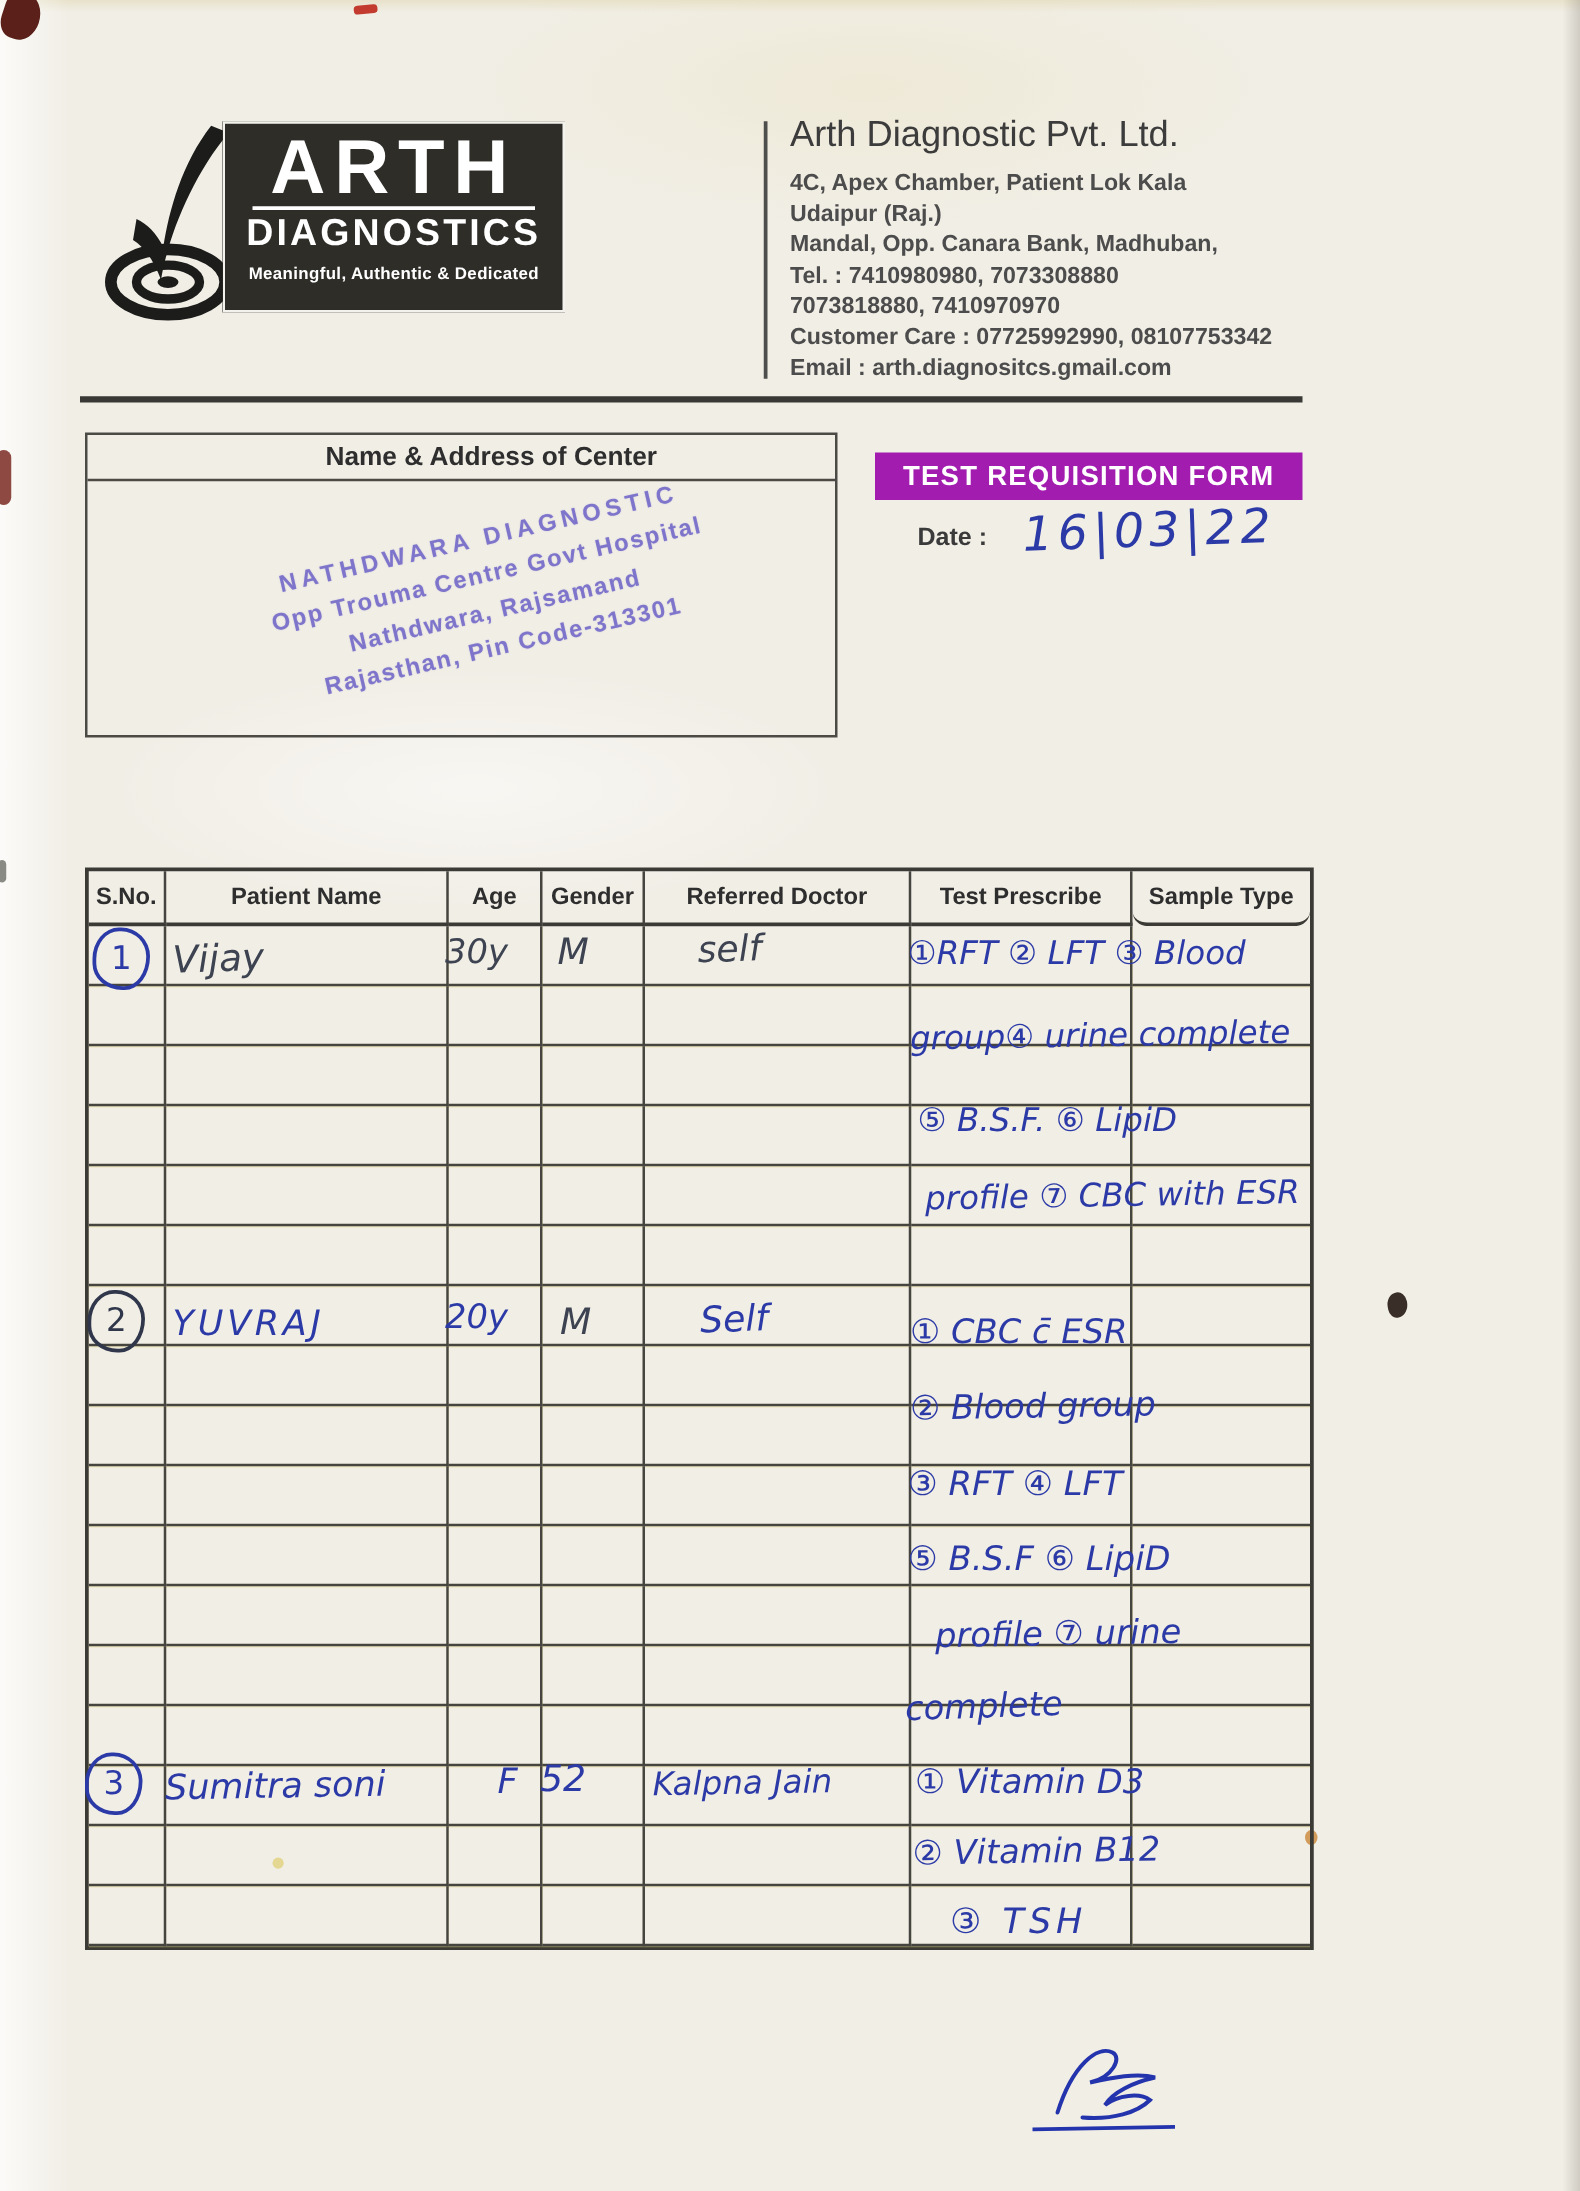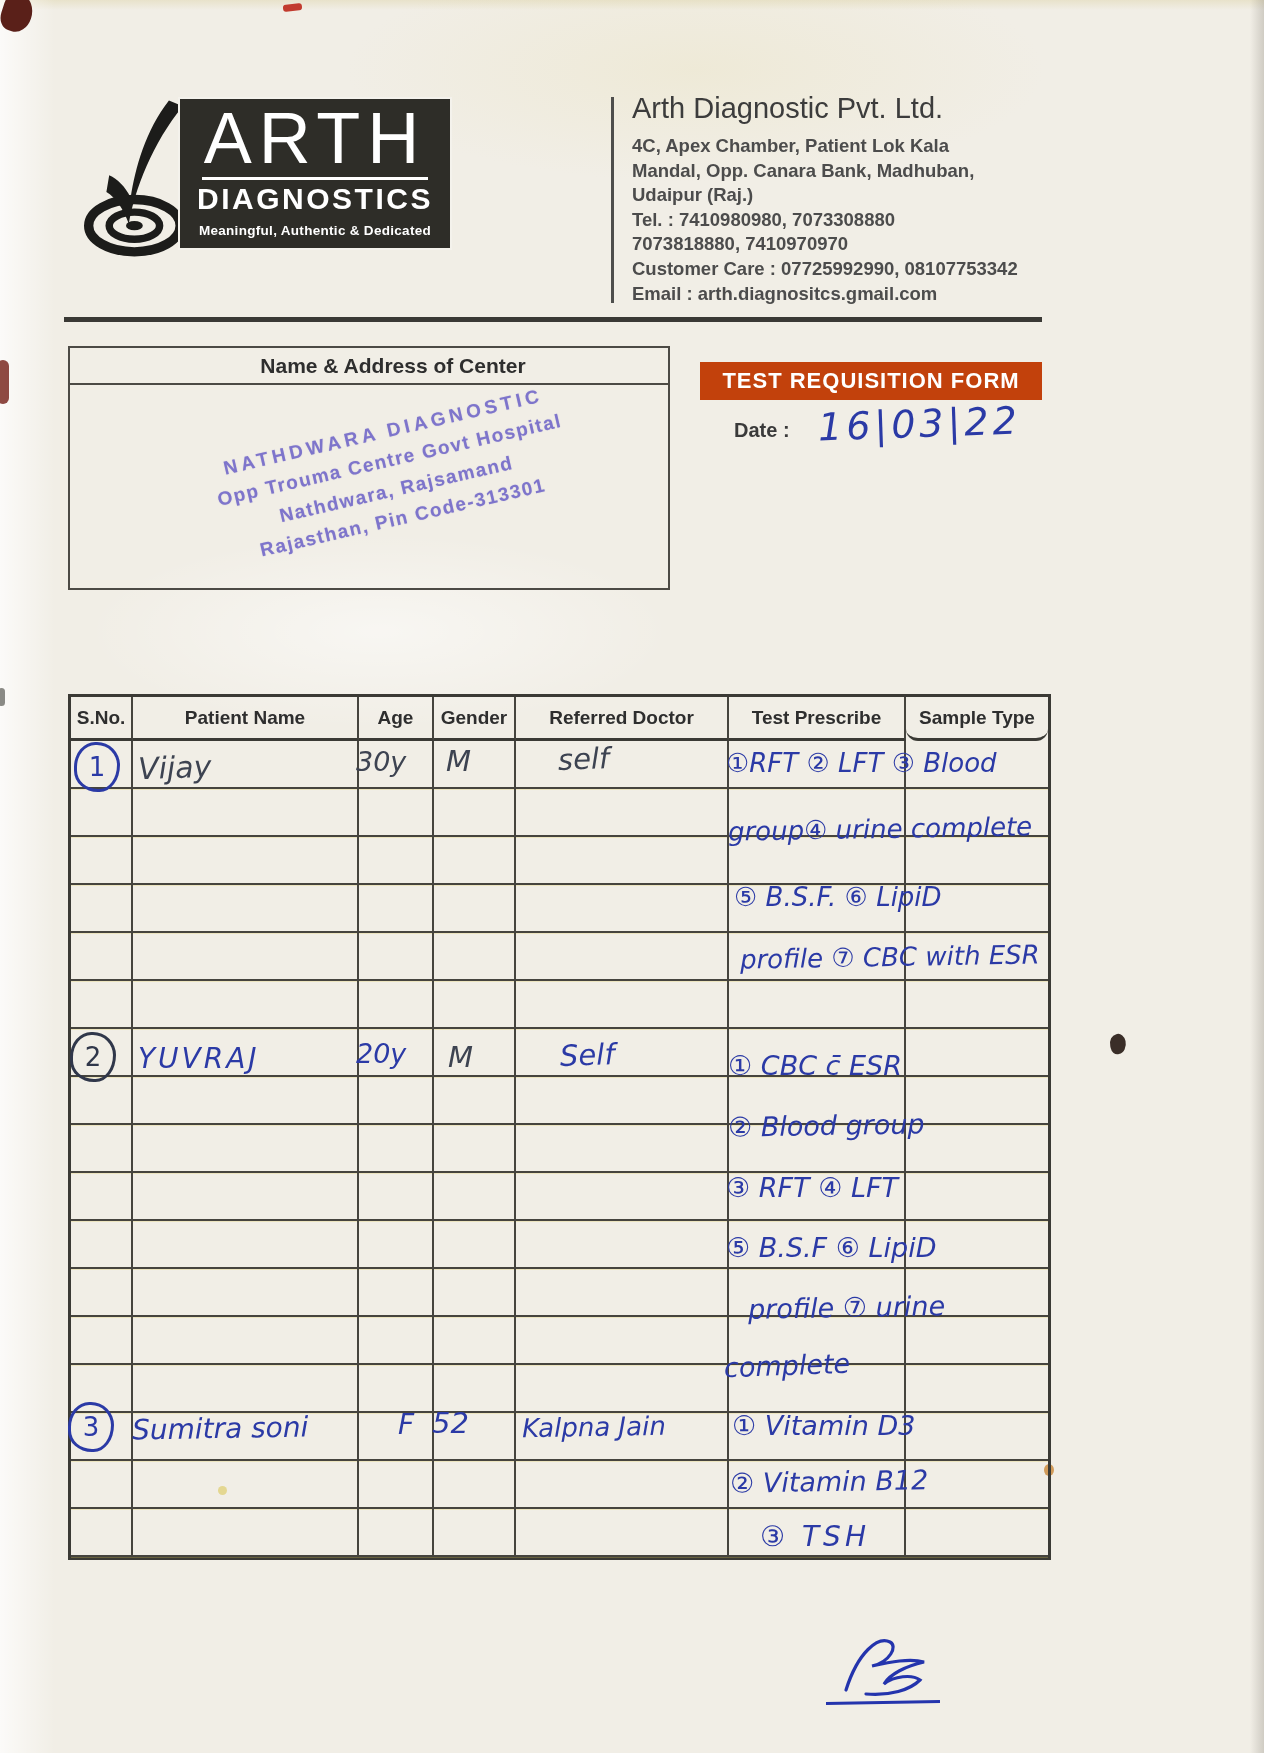--- a/index.html
+++ b/index.html
@@ -12,40 +12,40 @@
       linear-gradient(270deg,rgba(120,115,105,.28) 0,rgba(120,115,105,0) 14px),
       linear-gradient(180deg,rgba(205,190,120,.25) 0,rgba(205,190,120,0) 10px),
       radial-gradient(420px 140px at 30% 36%,rgba(255,255,255,.5),rgba(255,255,255,0) 70%),
       radial-gradient(500px 160px at 55% 4%,rgba(230,220,170,.25),rgba(230,220,170,0) 70%);
   }
   .artifact{position:absolute;pointer-events:none;}
 
   
   .logo-box{position:absolute;left:178px;top:97px;width:274px;height:153px;background:#2e2d28;
             color:#fff;text-align:center;box-shadow:0 0 0 2px #f4f2ec inset;}
-  .logo-brand{font-size:72px;font-weight:normal;letter-spacing:7px;line-height:1.05;margin-top:4px;}
+  .logo-brand{font-size:61px;font-weight:bold;letter-spacing:7px;line-height:1.05;margin-top:4px;}
   .logo-rule{width:226px;height:3px;background:#fff;margin:0 auto 2px auto;}
   .logo-sub{font-size:30px;font-weight:bold;letter-spacing:2.5px;}
   .logo-tag{font-size:13.5px;font-weight:bold;margin-top:7px;letter-spacing:.3px;}
   .hdr-divider{position:absolute;left:611px;top:97px;width:3px;height:206px;background:#4e4e4c;}
   .company{position:absolute;left:632px;top:92px;width:420px;color:#434343;}
   .company-name{font-size:29px;font-weight:normal;margin-bottom:9px;color:#3c3c3c;}
   .company-line{font-size:18.5px;font-weight:bold;line-height:1.33;color:#4c4c4c;}
   .thick-rule{position:absolute;left:64px;top:317px;width:978px;height:5px;background:#3a3935;}
 
   
   .center-box{position:absolute;left:68px;top:346px;width:598px;height:240px;border:2px solid #4c4a45;}
   .cb-head{height:35px;border-bottom:2px solid #4c4a45;display:flex;align-items:center;justify-content:center;
            font-size:21px;font-weight:bold;color:#2e2e2e;padding-left:48px;}
   .stamp{position:absolute;left:88px;top:68px;width:470px;transform:rotate(-13deg);
          color:rgba(108,98,198,.78);font-weight:bold;text-align:center;font-size:19px;
          letter-spacing:1.5px;line-height:1.55;text-shadow:0 0 1px rgba(108,98,198,.4);}
   .stamp-l1{letter-spacing:4px;}
 
-  .trf-box{position:absolute;left:700px;top:362px;width:342px;height:38px;background:#c2410c;color:#fff;
+  .trf-box{position:absolute;left:700px;top:362px;width:342px;height:38px;background:#a21caf;color:#fff;
            display:flex;align-items:center;justify-content:center;font-size:22px;font-weight:bold;letter-spacing:1px;}
   .date-label{position:absolute;left:734px;top:419px;font-size:20px;font-weight:bold;color:#3a3a3a;}
 
   
   .req-table{position:absolute;left:68px;top:694px;display:grid;
              grid-template-columns:62px 226px 75px 82px 213px 177px 142px;
              grid-template-rows:44px repeat(17,48px);
              border:3px solid #3b3a35;background:transparent;}
   .th{border-right:2px solid #46443e;border-bottom:3px solid #3b3a35;display:flex;align-items:center;
       justify-content:center;font-size:19px;font-weight:bold;color:#2e2e2e;}
@@ -89,22 +89,22 @@
     <div class="logo-rule"></div>
     <div class="logo-sub">DIAGNOSTICS</div>
     <div class="logo-tag">Meaningful, Authentic &amp; Dedicated</div>
   </div>
 
   <div class="hdr-divider"></div>
 
   <div class="company">
     <div class="company-name">Arth Diagnostic Pvt. Ltd.</div>
     <div class="company-line">4C, Apex Chamber, Patient Lok Kala</div>
+    <div class="company-line">Udaipur (Raj.)</div>
     <div class="company-line">Mandal, Opp. Canara Bank, Madhuban,</div>
-    <div class="company-line">Udaipur (Raj.)</div>
     <div class="company-line">Tel. : 7410980980, 7073308880</div>
     <div class="company-line">7073818880, 7410970970</div>
     <div class="company-line">Customer Care : 07725992990, 08107753342</div>
     <div class="company-line">Email : arth.diagnositcs.gmail.com</div>
   </div>
 
   <div class="thick-rule"></div>
 
   <div class="center-box">
     <div class="cb-head">Name &amp; Address of Center</div>

